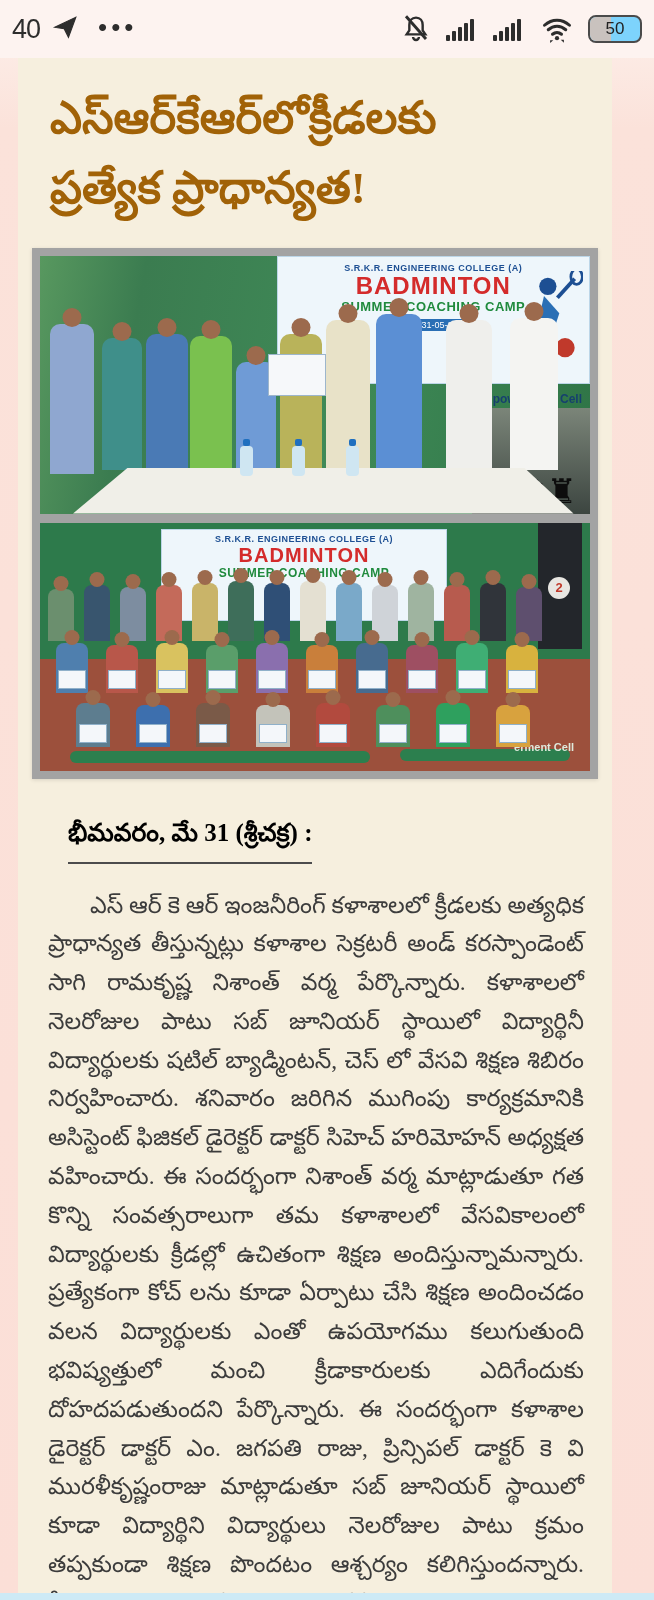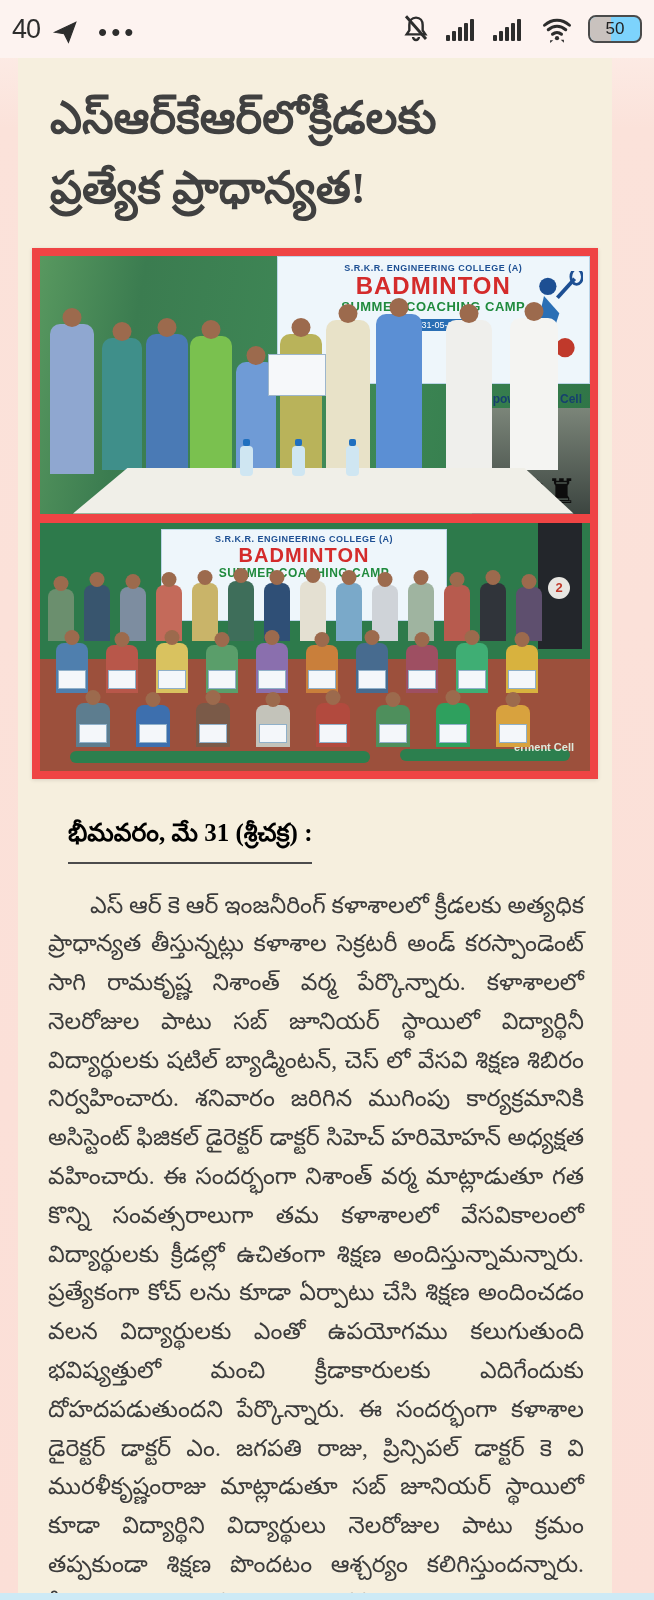--- a/index.html
+++ b/index.html
@@ -7,43 +7,43 @@
   body { font-family:"Liberation Sans","DejaVu Sans",sans-serif; }
 
   .page { position:relative; width:654px; height:1600px;
           background:linear-gradient(180deg,#fdf1ec 0%,#fbe2da 8%,#fbdfd7 100%);
           overflow:hidden; }
 
   
   .status-bar { position:absolute; top:0; left:0; width:654px; height:58px;
                 background:#fdf3f0; display:flex; align-items:center;
                 justify-content:space-between; padding:0 12px; color:#2d2d2d; }
-  .sb-left { display:flex; align-items:flex-end; gap:12px; }
+  .sb-left { display:flex; align-items:flex-start; gap:12px; }
   .sb-time { font-size:27px; font-weight:500; letter-spacing:-1px; }
   .sb-dots { font-size:26px; letter-spacing:4px; line-height:1; padding-left:8px; }
   .sb-right { display:flex; align-items:center; gap:13px; }
   .sb-ic { display:block; }
   .battery { position:relative; width:54px; height:28px; border:2.5px solid #4a4a4a;
              border-radius:8px; background:#7dd3fc; overflow:hidden;
              display:flex; align-items:center; justify-content:center; }
   .battery::after { content:''; position:absolute; right:-7px; top:8px; width:4px;
                     height:12px; background:#4a4a4a; border-radius:0 2px 2px 0; }
   .battery .fill { position:absolute; left:0; top:0; bottom:0; width:42%; background:#c9c2be; }
   .battery .pct { position:relative; font-size:17px; color:#222; z-index:1; }
 
   
   .card { position:absolute; left:18px; top:58px; width:594px; height:1535px;
           background:#f6efde; }
 
-  .headline { margin:26px 26px 0 32px; color:#404040; font-weight:bold;
+  .headline { margin:26px 26px 0 32px; color:#a16207; font-weight:bold;
               font-size:45px; line-height:1.55;
               font-family:"Liberation Serif","DejaVu Serif",serif; }
 
   
-  .photo-frame { margin:24px auto 0; width:566px; background:#ef4444;
+  .photo-frame { margin:24px auto 0; width:566px; background:#a3a3a3;
                  padding:8px; box-shadow:0 1px 4px rgba(0,0,0,.12); }
   .photo { position:relative; width:550px; overflow:hidden; }
   .photo1 { height:258px;
             background:linear-gradient(100deg,#58985f 0%,#3b7c50 18%,#3f8a57 55%,#2f7446 100%); }
   .photo2 { height:248px; margin-top:9px; background:#2d7a4b; }
 
   .banner { position:absolute; background:#eef6fb; border:1px solid #bcd6e8;
             text-align:center; overflow:hidden; }
   .banner1 { top:0; right:0; width:57%; height:128px; padding-top:6px; }
   .banner2 { top:6px; left:22%; width:52%; height:92px; padding-top:4px; }

